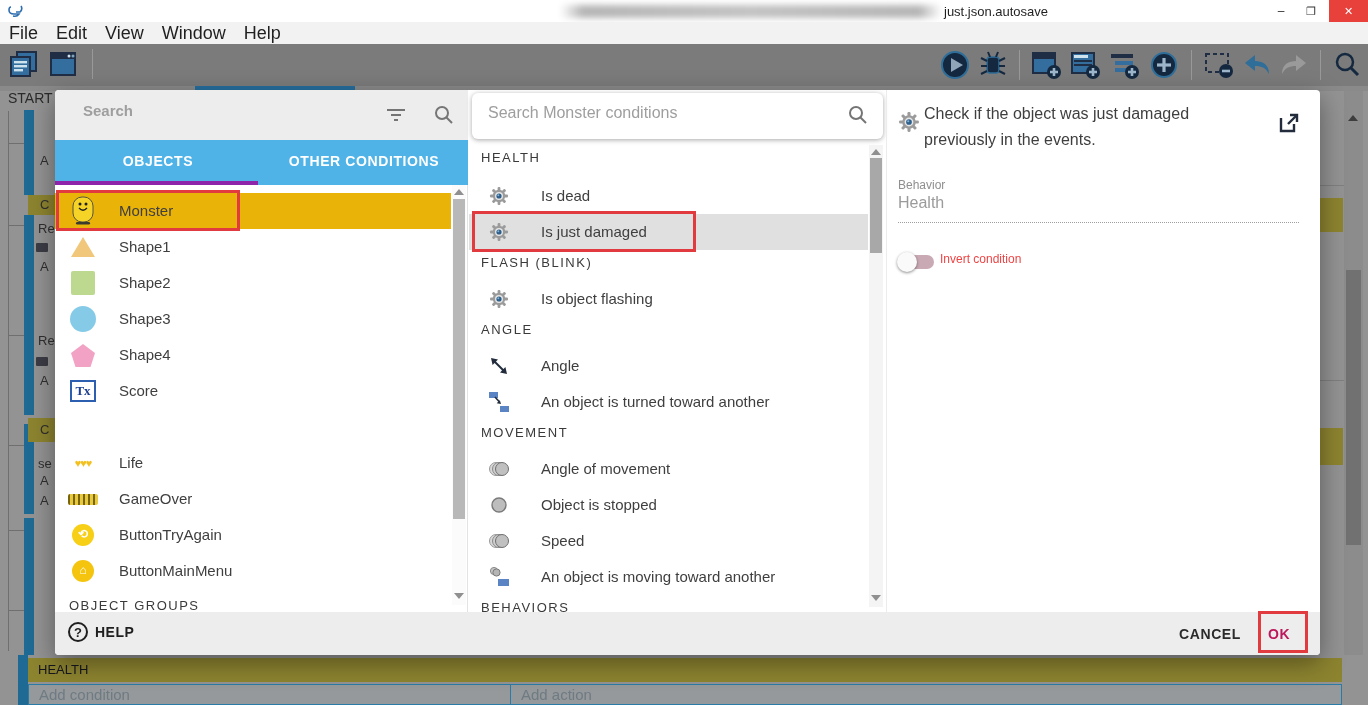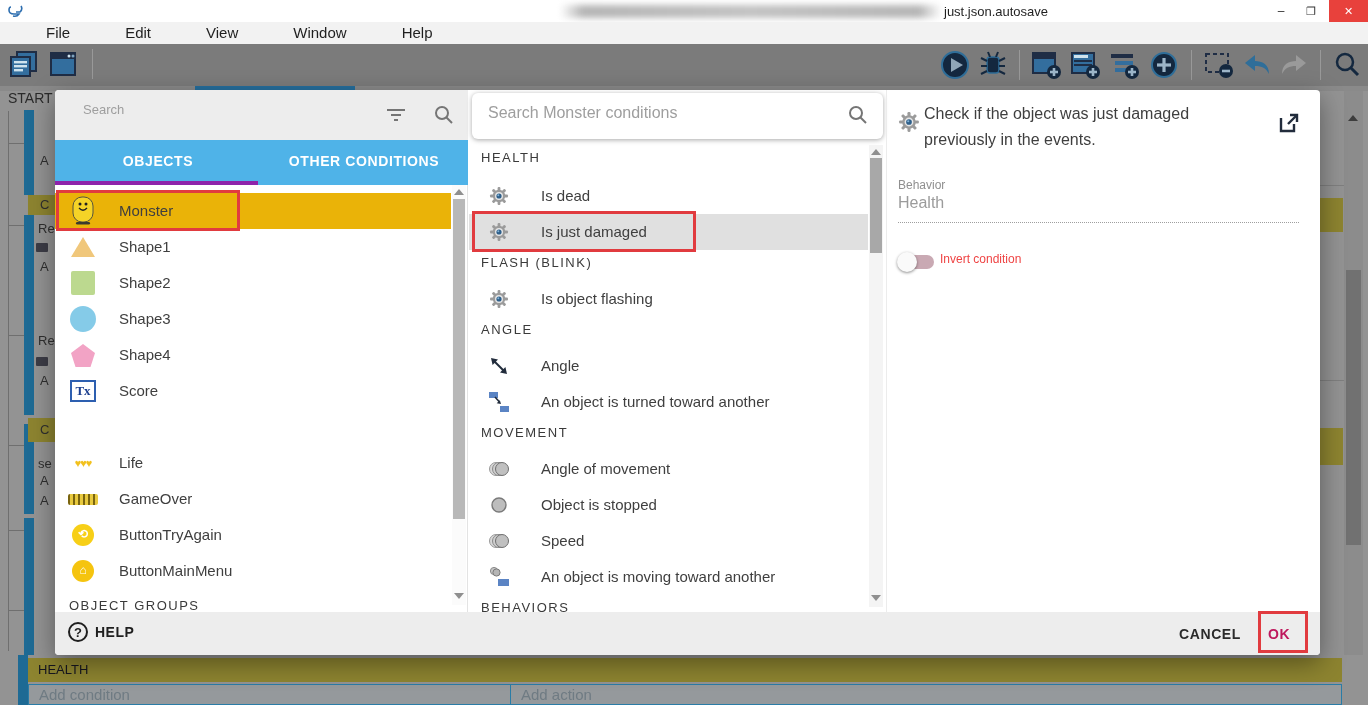--- a/index.html
+++ b/index.html
@@ -12,21 +12,21 @@
   .blurred-title { position:absolute; left:560px; top:5px; width:382px; height:13px;
     background:linear-gradient(90deg,rgba(160,160,160,0) 0%,#b5b5b5 6%,#c2c2c2 50%,#b5b5b5 94%,rgba(160,160,160,0) 100%);
     filter:blur(3px); border-radius:3px; }
   .title-suffix { position:absolute; left:944px; top:4px; font-size:13px; color:#1f1f1f; }
   .win-btn { position:absolute; top:0; height:22px; text-align:center; font-size:12px; color:#333; line-height:22px; }
   .btn-min { left:1266px; width:30px; }
   .btn-max { left:1296px; width:30px; font-size:11px; }
   .btn-close { left:1329px; width:39px; background:#e8413c; color:#fff; font-size:11px; }
   .menubar { position:absolute; left:0; top:22px; width:1368px; height:22px; background:#f2f2f2; z-index:50;
     display:flex; align-items:center; gap:0; }
-  .menu-item { font-size:15px; color:#1f1f1f; padding:0 9px; line-height:22px;margin-left:37px; }
+  .menu-item { font-size:18px; color:#1f1f1f; padding:0 9px; line-height:22px; }
 
   
   .toolbar { position:absolute; left:0; top:44px; width:1368px; height:42px; background:#7b7b7b; }
   .tb-left { position:absolute; left:8px; top:5px; display:flex; gap:10px; align-items:center; }
   .tb-right { position:absolute; right:6px; top:5px; display:flex; gap:7px; align-items:center; }
   .tb-divider { width:1px; height:30px; background:#999; margin:0 4px; }
   .tabstrip { position:absolute; left:0; top:86px; width:1368px; height:5px; background:#8a8a8a; }
   .tab-indicator { position:absolute; left:195px; top:0; width:160px; height:5px; background:#266e9c; }
   .scene-tab-label { position:absolute; left:8px; top:90px; font-size:14px; color:#2a2a2a; z-index:1; }
 
@@ -53,21 +53,21 @@
   .bg-bar-bottom { position:absolute; left:18px; top:655px; width:10px; height:50px; background:#1e6a94; }
 
   
   .dialog { position:absolute; left:55px; top:90px; width:1265px; height:565px; background:#fff;
     border-radius:4px; box-shadow:0 8px 26px rgba(0,0,0,.4); z-index:10; overflow:hidden; }
 
   
   .col-left { position:absolute; left:0; top:0; width:413px; height:522px; border-right:1px solid #e3e3e3; }
   .search-row { position:absolute; left:0; top:0; width:413px; height:50px; background:#ededed; }
   .search-input { position:absolute; left:28px; top:12px; width:290px; border:none; outline:none; background:transparent;
-    font-family:"Liberation Sans",sans-serif; font-size:13px; color:#444; }
+    font-family:"Liberation Sans",sans-serif; font-size:15px; color:#444;font-weight:bold; }
   .search-input::placeholder { color:#9e9e9e; opacity:1; }
   .filter-ic { position:absolute; left:330px; top:16px; }
   .mag-ic { position:absolute; left:378px; top:14px; }
   .tabs { position:absolute; left:0; top:50px; width:413px; height:45px; background:#4fb3e8; display:flex; }
   .tab { width:206px; text-align:center; line-height:43px; color:#fff; font-size:14px; font-weight:bold; letter-spacing:.6px; position:relative; }
   .tab-underline { position:absolute; left:0; bottom:0; width:203px; height:4px; background:#8e24aa; }
   .obj-list { position:absolute; left:0; top:95px; width:396px; height:427px; overflow:hidden; }
   .obj-row { position:absolute; left:0; width:396px; height:36px; }
   .obj-row.selected { background:#eab308; }
   .obj-ic { position:absolute; left:10px; top:3px; width:36px; height:30px; display:flex; align-items:center; justify-content:center; }

